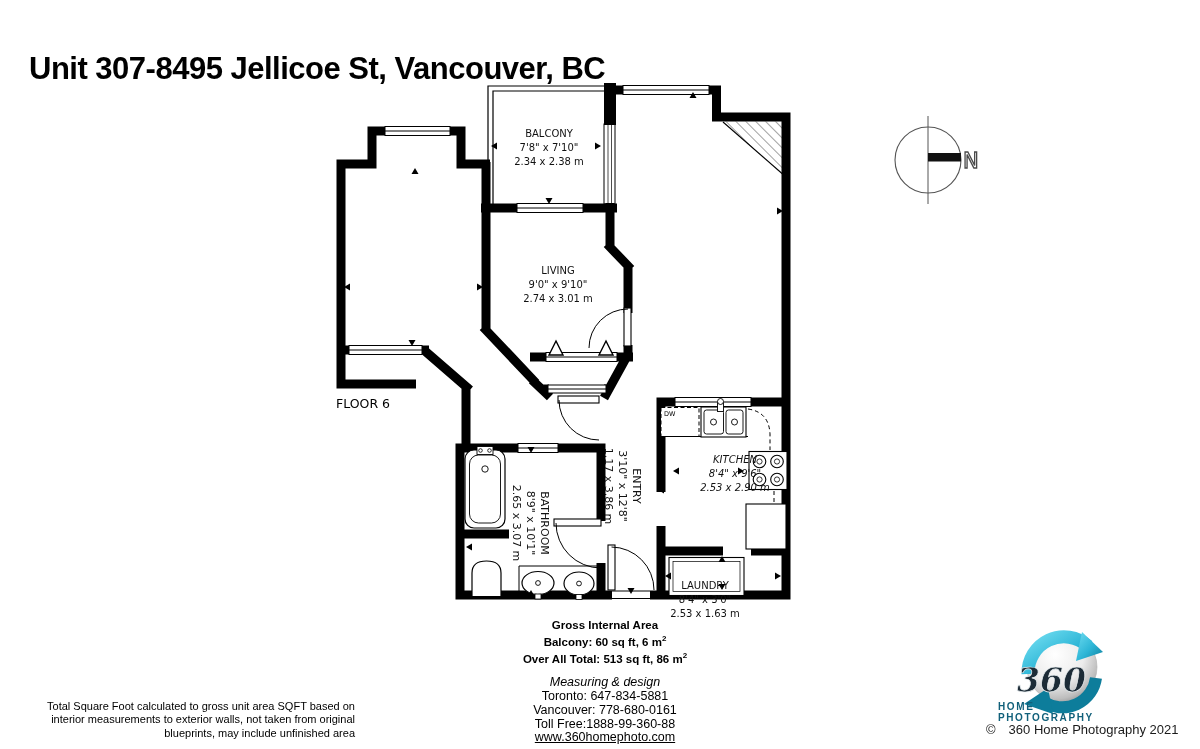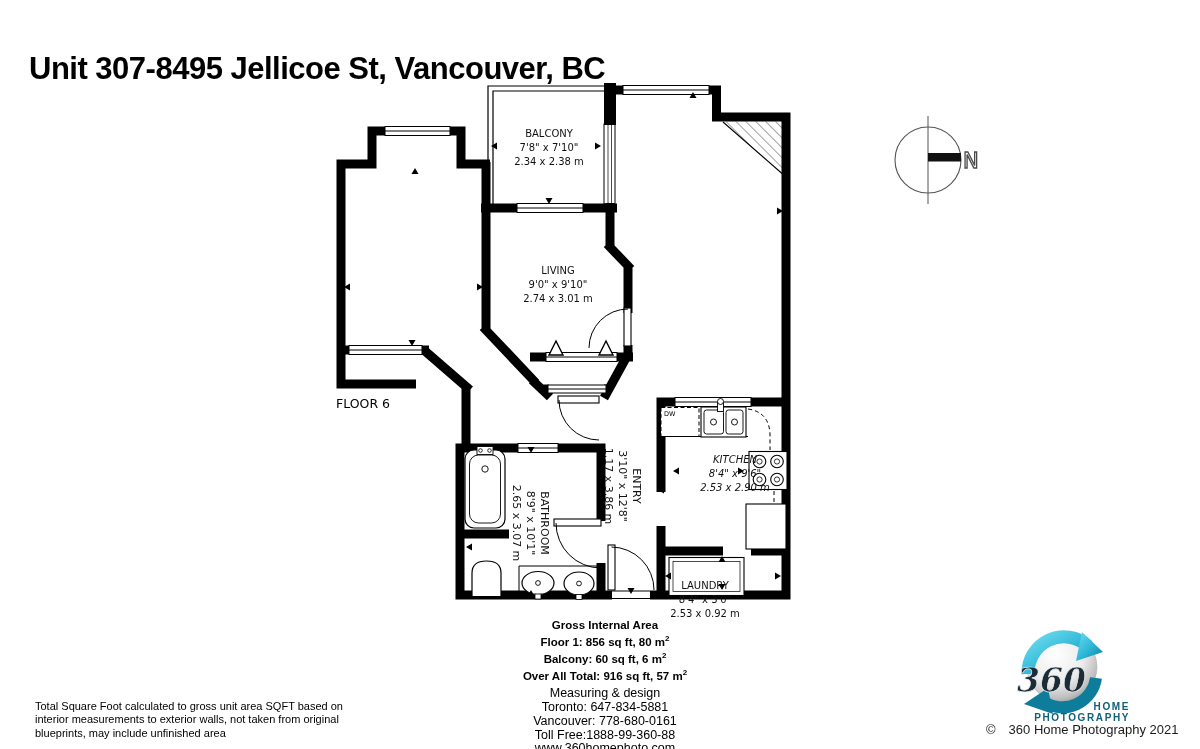--- a/index.html
+++ b/index.html
@@ -9,24 +9,24 @@
   .plan-svg{position:absolute;left:0;top:0;}
   .room-label{position:absolute;text-align:center;font-family:"DejaVu Sans",sans-serif;
               font-size:10px;line-height:14px;color:#111;white-space:nowrap;}
   .room-label span{display:block;}
   .rot90{transform:rotate(90deg);transform-origin:center center;}
   .floor-label{position:absolute;left:336px;top:396px;font-family:"DejaVu Sans",sans-serif;font-size:12.5px;}
   .area-block{position:absolute;left:455px;top:619px;width:300px;text-align:center;}
   .area-bold{font-weight:bold;font-size:11.5px;line-height:13.2px;}
   .area-bold sup{font-size:8px;}
   .contact-line{font-size:12.5px;line-height:13.8px;}
-  .contact-first{margin-top:4px;}
+  .contact-first{margin-top:10px;font-style:italic;}
   .website{text-decoration:underline;}
-  .disclaimer{position:absolute;left:35px;top:700px;width:320px;font-size:11px;line-height:13.4px;}
-  .brand-text{position:absolute;left:998px;top:701px;width:132px;text-align:right;
+  .disclaimer{position:absolute;left:35px;top:700px;width:320px;font-size:11px;line-height:13.4px;text-align:right;}
+  .brand-text{position:absolute;left:998px;top:701px;width:132px;text-align:left;
               font-size:10px;font-weight:bold;letter-spacing:1.6px;}
   .copyright{position:absolute;left:986px;top:722px;font-size:13px;color:#1a1a1a;}
   .copyright .csym{margin-right:13px;}
 </style>
 </head>
 <body>
 
 <div class="stage">
 
   <div class="title">Unit 307-8495 Jellicoe St, Vancouver, BC</div>
@@ -260,45 +260,42 @@
     <span>2.74 x 3.01 m</span>
   </div>
   <div class="room-label" style="left:665px;top:453px;width:140px;font-style:italic;">
     <span>KITCHEN</span>
     <span>8'4" x 9'6"</span>
     <span>2.53 x 2.90 m</span>
   </div>
   <div class="room-label" style="left:635px;top:555px;width:140px;margin-top:24px;">
     <span>LAUNDRY</span>
     <span>8'4" x 3'0"</span>
-    <span>2.53 x 0.92 m</span>
+    <span>2.53 x 1.63 m</span>
   </div>
   <div class="room-label rot90" style="left:562px;top:465px;width:120px;height:42px;font-size:11px;">
     <span>ENTRY</span>
     <span>3'10" x 12'8"</span>
     <span>1.17 x 3.86 m</span>
   </div>
   <div class="room-label rot90" style="left:467px;top:502px;width:126px;height:42px;font-size:11px;">
     <span>BATHROOM</span>
     <span>8'9" x 10'1"</span>
     <span>2.65 x 3.07 m</span>
   </div>
 
   <div class="floor-label">FLOOR 6</div>
 
   <div class="area-block">
     <div class="area-bold">Gross Internal Area</div>
     <div class="area-bold">
-      <span>Floor 1: 856 sq ft, 80 m</span><sup>2</sup>
-    </div>
-    <div class="area-bold">
       <span>Balcony: 60 sq ft, 6 m</span><sup>2</sup>
     </div>
     <div class="area-bold">
-      <span>Over All Total: 916 sq ft, 57 m</span><sup>2</sup>
+      <span>Over All Total: 513 sq ft, 86 m</span><sup>2</sup>
     </div>
     <div class="contact-line contact-first">Measuring &amp; design</div>
     <div class="contact-line">Toronto: 647-834-5881</div>
     <div class="contact-line">Vancouver: 778-680-0161</div>
     <div class="contact-line">Toll Free:1888-99-360-88</div>
     <div class="contact-line"><span class="website">www.360homephoto.com</span></div>
   </div>
 
   <div class="disclaimer">Total Square Foot calculated to gross unit area SQFT based on interior measurements to exterior walls, not taken from original blueprints, may include unfinished area</div>
 

